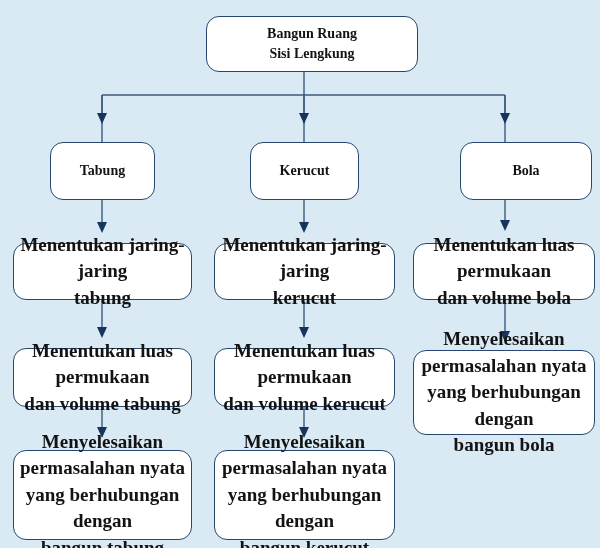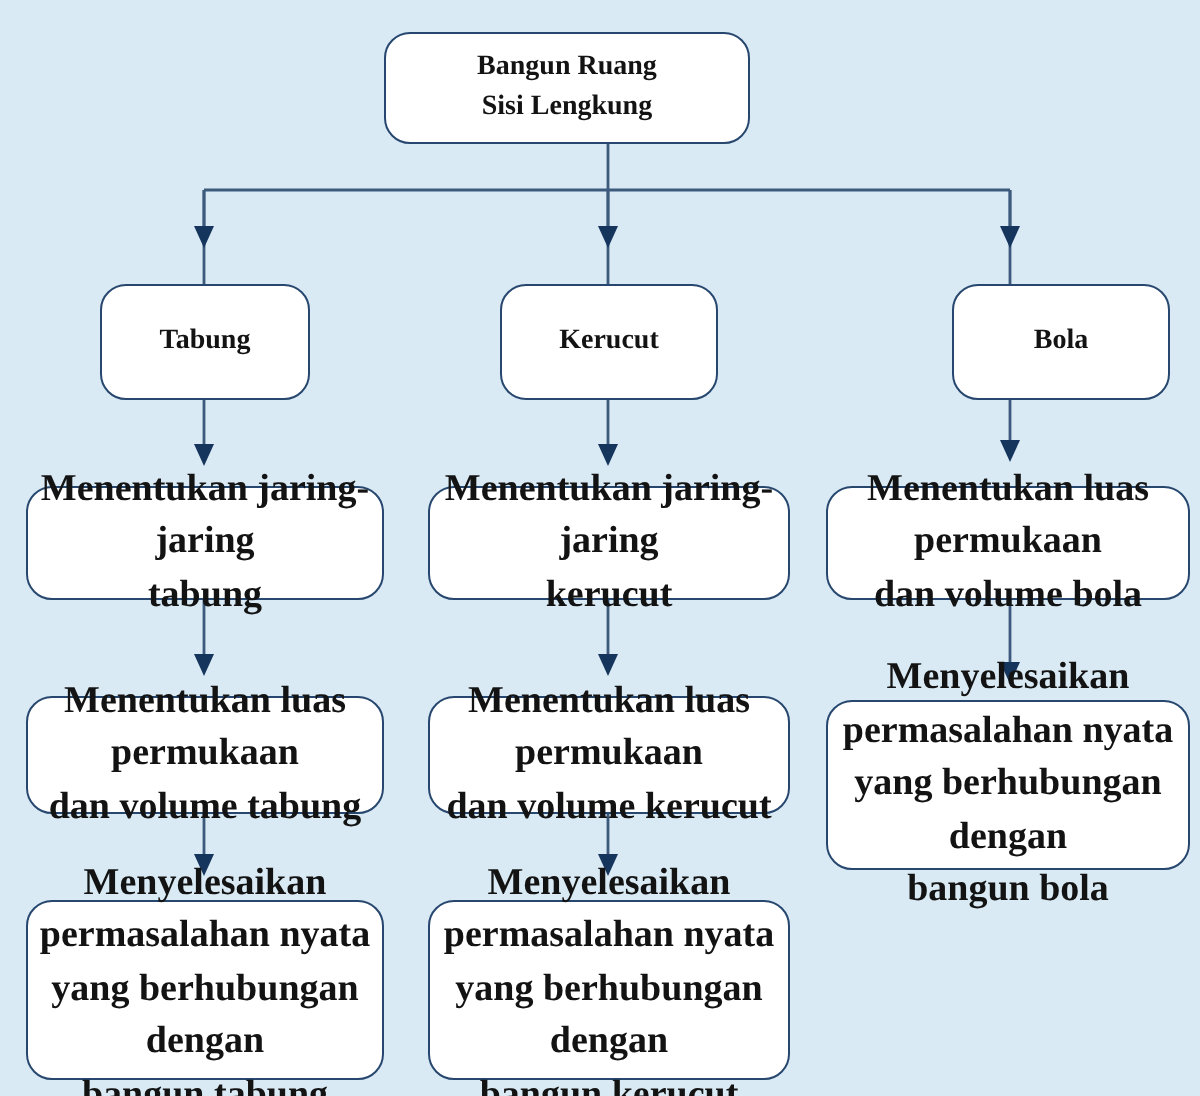--- a/index.html
+++ b/index.html
@@ -70,32 +70,32 @@
       <polygon class="arrowhead" points="299,222 309,222 304,233"></polygon>
       <polygon class="arrowhead" points="500,220 510,220 505,231"></polygon>
       <polygon class="arrowhead" points="97,327 107,327 102,338"></polygon>
       <polygon class="arrowhead" points="299,327 309,327 304,338"></polygon>
       <polygon class="arrowhead" points="500,331 510,331 505,342"></polygon>
       <polygon class="arrowhead" points="97,427 107,427 102,438"></polygon>
       <polygon class="arrowhead" points="299,427 309,427 304,438"></polygon>
     </g>
   </svg>
 
-  <div class="node root" style="left:192px; top:16px; width:183px; height:56px;">
+  <div class="node root" style="left:206px; top:16px; width:212px; height:56px;">
     <span class="label">Bangun Ruang
 Sisi Lengkung</span>
   </div>
 
   <div class="node header" style="left:50px; top:142px; width:105px; height:58px;">
     <span class="label">Tabung</span>
   </div>
   <div class="node header" style="left:250px; top:142px; width:109px; height:58px;">
     <span class="label">Kerucut</span>
   </div>
-  <div class="node header" style="left:476px; top:142px; width:109px; height:58px;">
+  <div class="node header" style="left:460px; top:142px; width:132px; height:58px;">
     <span class="label">Bola</span>
   </div>
 
   <div class="node" style="left:13px; top:243px; width:179px; height:57px;">
     <span class="label">Menentukan jaring-jaring
 tabung</span>
   </div>
   <div class="node" style="left:214px; top:243px; width:181px; height:57px;">
     <span class="label">Menentukan jaring-jaring
 kerucut</span>

